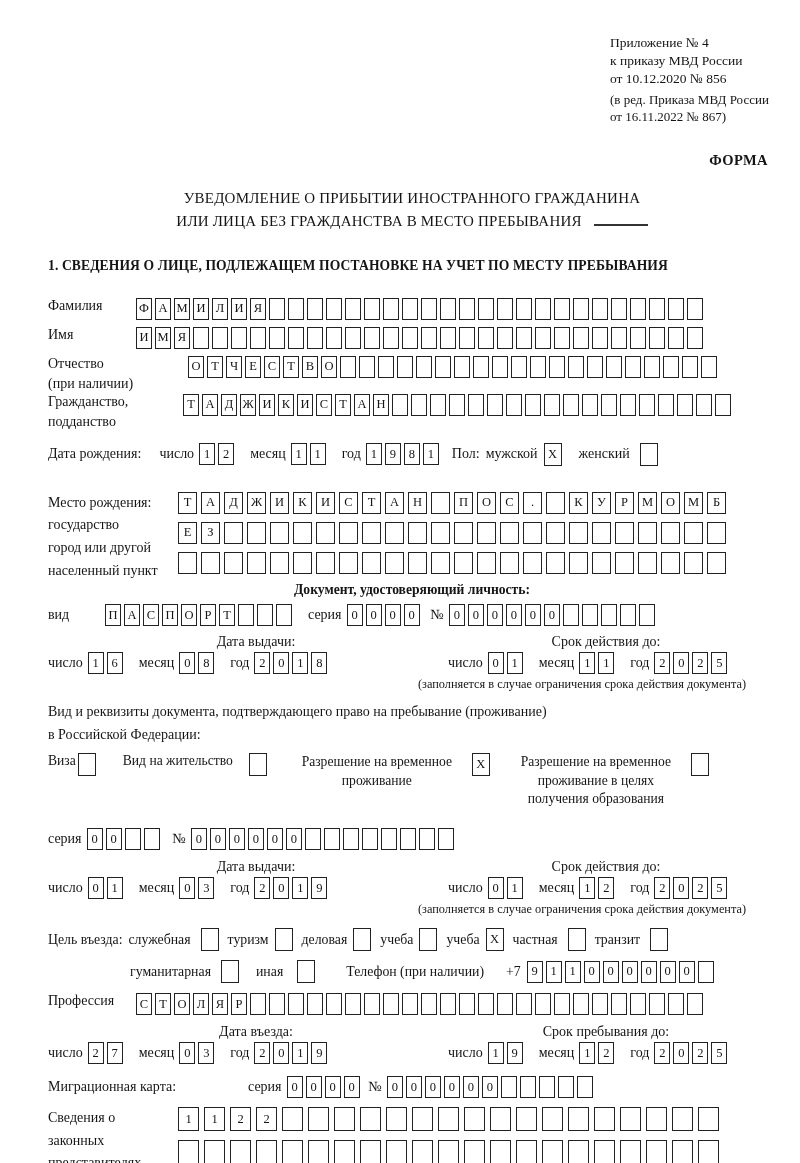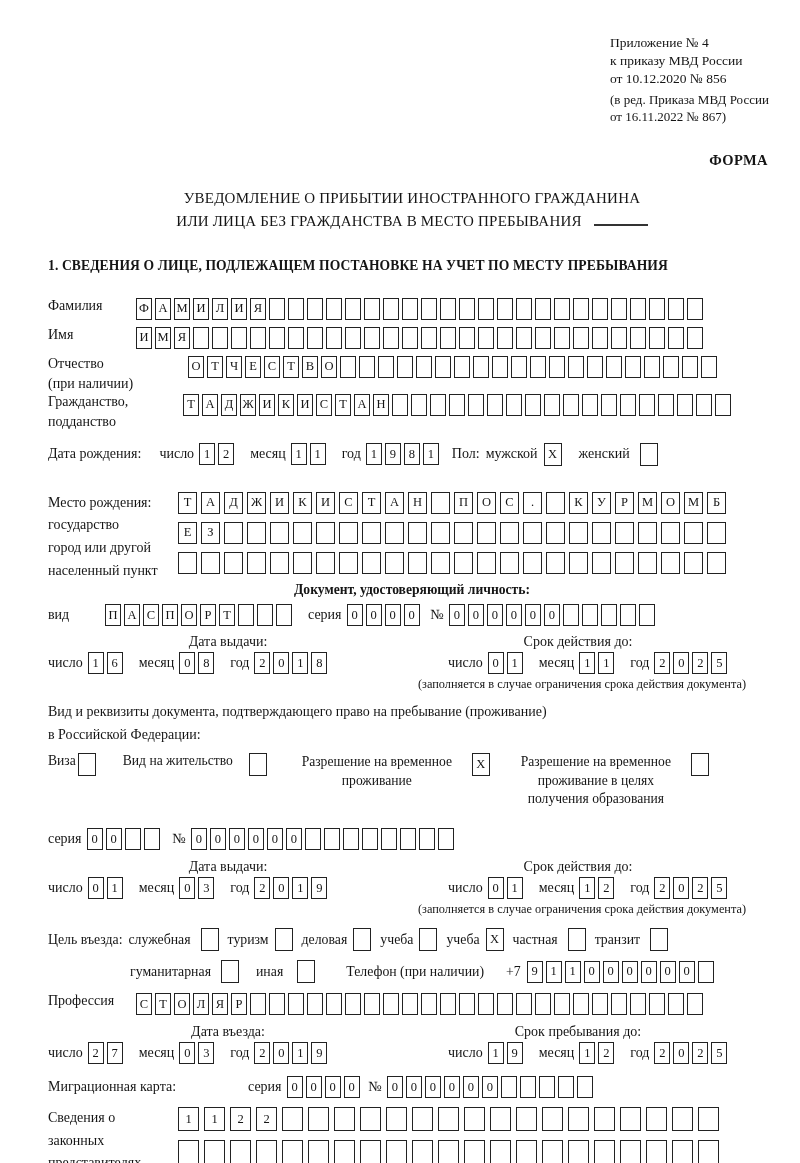--- a/index.html
+++ b/index.html
@@ -16,21 +16,21 @@
   .cbox{display:inline-flex;flex:none;align-items:center;justify-content:center;
         width:14px;height:20px;border:1.5px solid #222;margin-right:3px;
         font-size:12.5px;background:#fff;}
   .ck{width:16px;height:21px;}
   .wide .cbox{width:17px;margin-right:4px;}
   .xw .cbox{width:19px;height:22px;margin-right:5px;}
   .lbl{flex:none;}
   .ml2{margin-left:2px}.ml6{margin-left:6px}.ml10{margin-left:10px}.ml14{margin-left:14px}
   .wlabel{margin-right:5px;margin-left:13px;flex:none;}
   .wfirst{margin-right:5px;flex:none;}
-  .dhead{display:flex;font-size:14px;}
+  .dhead{display:flex;font-size:14px;justify-content:flex-end;}
   .dhead .l{width:360px;text-align:center;}
   .dhead .r{width:340px;text-align:center;}
   .daterow{display:flex;align-items:center;font-size:14px;}
   .dgroup{display:flex;align-items:center;flex:none;}
   .dgl{width:352px;}
   .note{font-size:12.3px;text-align:right;margin-top:3px;padding-right:30px;}
   .para{font-size:14px;margin-top:12px;}
   .ckrow{display:flex;align-items:flex-start;font-size:13.6px;margin-top:10px;}
   .optc{text-align:center;line-height:1.35;}
   .gap{flex:none;}

